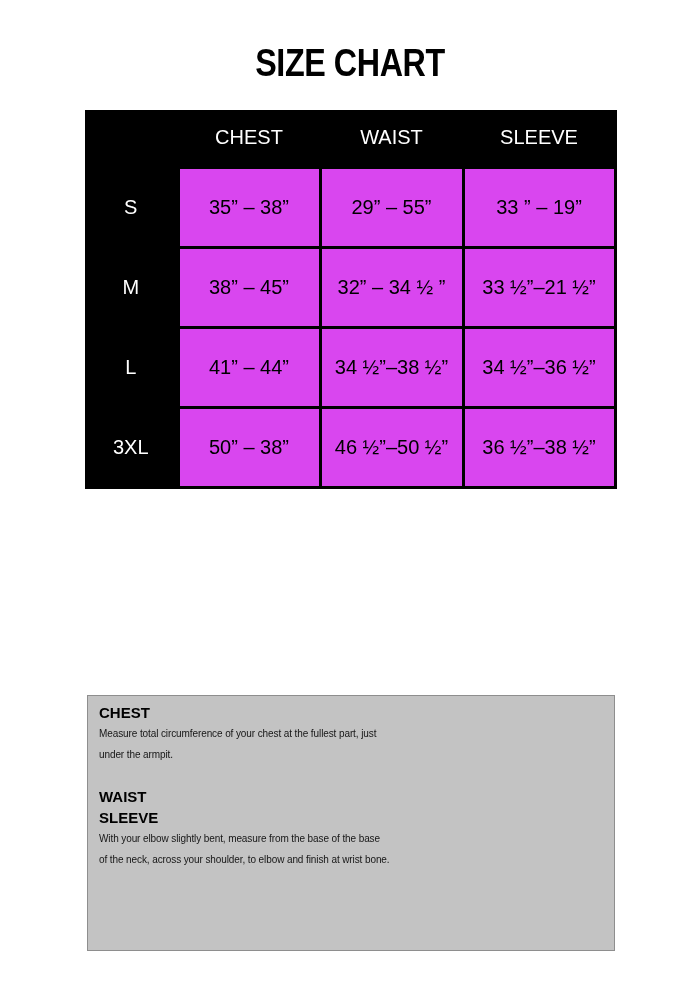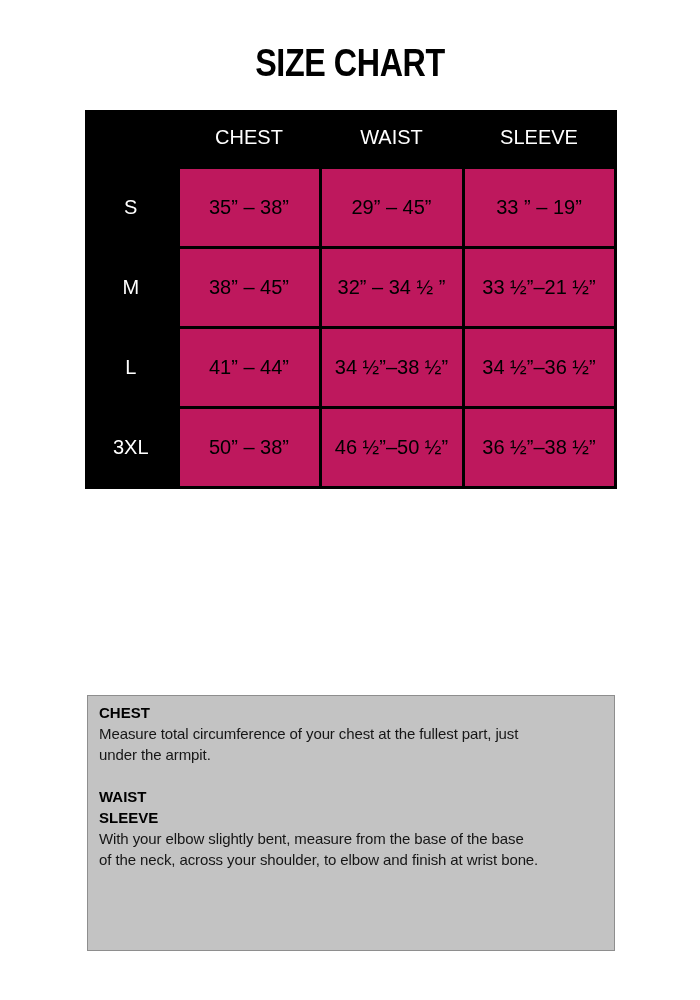--- a/index.html
+++ b/index.html
@@ -37,21 +37,21 @@
   table.size-table th {
     background: #000000;
     color: #ffffff;
     font-size: 20px;
     font-weight: 400;
     text-align: center;
     vertical-align: middle;
     border: none;
   }
   table.size-table td {
-    background: #be185d;
+    background: #d946ef;
     color: #000000;
     font-size: 20px;
     font-weight: 400;
     text-align: center;
     vertical-align: middle;
     border: 3px solid #000000;
     white-space: nowrap;
   }
   .notes-box {
     position: absolute;
@@ -65,21 +65,21 @@
   }
   .note-heading {
     margin: 0;
     font-size: 15px;
     line-height: 21px;
     font-weight: 700;
     color: #000000;
   }
   .note-text {
     margin: 0 0 21px 0;
-    font-size: 15px;
+    font-size: 10px;
     line-height: 21px;
     color: #161616;
     letter-spacing: -0.1px;
     white-space: pre-line;
   }
   .note-section:last-child .note-text { margin-bottom: 16px; }
 </style>
 </head>
 <body>
 
@@ -97,21 +97,21 @@
         <th></th>
         <th>CHEST</th>
         <th>WAIST</th>
         <th>SLEEVE</th>
       </tr>
   </thead>
   <tbody id="table-body">
       <tr>
         <th>S</th>
         <td>35” – 38”</td>
-        <td>29” – 45”</td>
+        <td>29” – 55”</td>
         <td>33 ” – 19”</td>
       </tr>
       <tr>
         <th>M</th>
         <td>38” – 45”</td>
         <td>32” – 34 ½ ”</td>
         <td>33 ½”–21 ½”</td>
       </tr>
       <tr>
         <th>L</th>

